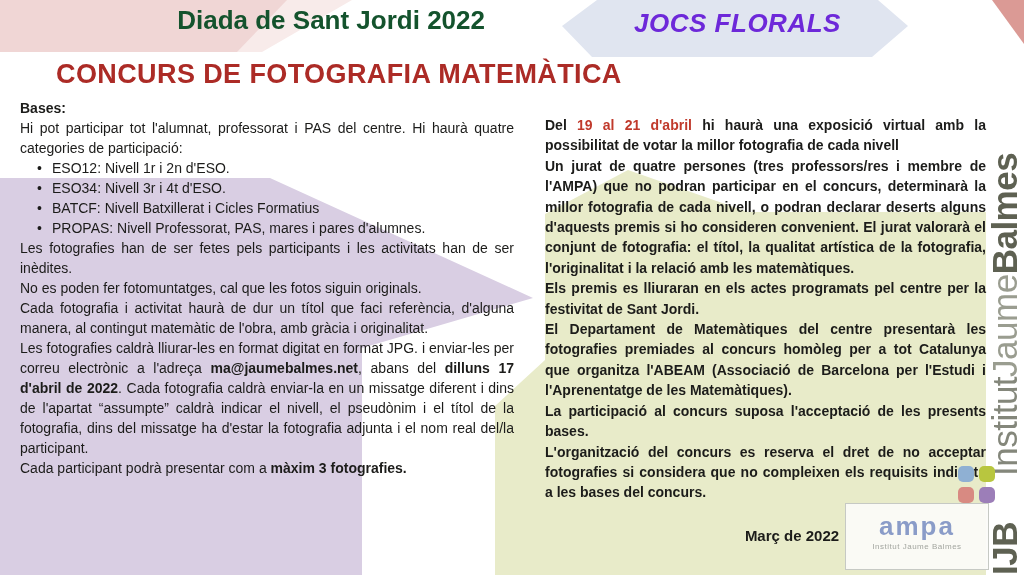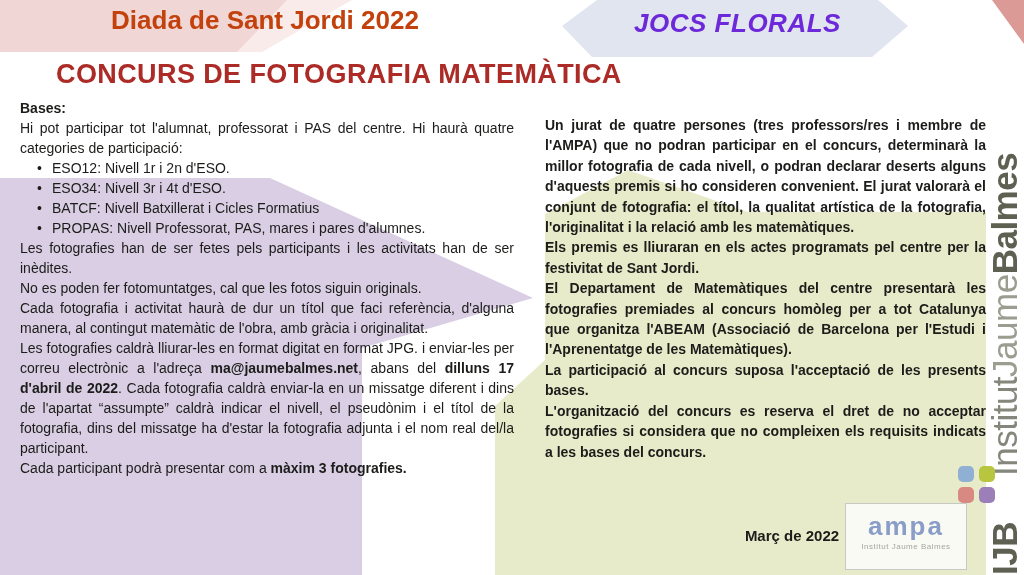--- a/index.html
+++ b/index.html
@@ -1,35 +1,35 @@
 <!DOCTYPE html>
 <html style="--title_red: #AC2B26; --accent_red: #C0392B; --banner_pink: #F0D6D5; --banner_pink_light: #F8EBEA; --banner_blue: #E0E5F0; --corner_salmon: #DB9A95; --shape_purple: #D9CEE3; --shape_green: #E8EBC9; --strip_dark: #5E6152; --strip_mid: #84877B; --strip_light: #9A9D90; --ampa_blue: #8A9CC8;"><head>
 <meta charset="utf-8">
 <style>
   html,body{margin:0;padding:0;background:#fff;}
   .poster{position:relative;width:1024px;height:575px;background:#fff;overflow:hidden;
           font-family:"Liberation Sans",sans-serif;color:#1c1c1a;}
   .bg{position:absolute;inset:0;z-index:0;}
   .layer{position:absolute;z-index:1;}
-  .banner-text-left{left:45px;top:5px;width:440px;text-align:center;
-      font-size:26px;font-weight:bold;color:#c2410c;}
+  .banner-text-left{left:45px;top:5px;width:440px;text-align:right;
+      font-size:26px;font-weight:bold;color:#14532d;}
   .banner-text-right{left:565px;top:8px;width:345px;text-align:center;
       font-size:26px;font-weight:bold;font-style:italic;color:#6d28d9;letter-spacing:.5px;}
   .main-title{left:56px;top:59px;width:968px;
       font-size:27px;font-weight:bold;color:var(--title_red);letter-spacing:.4px;}
   .col{position:absolute;z-index:1;font-size:14px;line-height:20px;text-align:justify;}
   .col p{margin:0;}
   .col-left{left:20px;top:98px;width:494px;}
   .col-right{left:545px;top:115px;width:441px;font-weight:bold;line-height:20.4px;}
   .bullet-item{padding-left:32px;position:relative;text-align:left;}
   .bullet-item::before{content:"•";position:absolute;left:17px;}
   .red{color:var(--accent_red);font-weight:bold;}
   .date-line{left:682px;top:527px;width:220px;text-align:center;
       font-size:15px;font-weight:bold;}
-  .ampa-box{left:845px;top:503px;width:122px;height:67px;box-sizing:border-box;
+  .ampa-box{left:845px;top:503px;width:144px;height:67px;box-sizing:border-box;
       background:rgba(251,251,249,.92);border:1px solid #c6c9c4;text-align:center;z-index:2;}
   .ampa-brand{margin-top:9px;font-size:26px;font-weight:bold;letter-spacing:2px;
       color:var(--ampa_blue);line-height:26px;}
   .ampa-caption{font-size:8px;color:#a3a6a0;letter-spacing:.5px;margin-top:3px;}
   .side-strip-text{position:absolute;z-index:1;left:986px;top:575px;width:575px;height:38px;
       line-height:38px;font-size:35px;letter-spacing:-.5px;white-space:nowrap;
       transform:rotate(-90deg);transform-origin:0 0;}
   .strip-bold{font-weight:bold;color:var(--strip_dark);}
   .strip-mid{color:var(--strip_mid);}
   .strip-light{color:var(--strip_light);}
@@ -63,20 +63,21 @@
       <div class="bullet-item">ESO34: Nivell 3r i 4t d'ESO.</div>
       <div class="bullet-item">BATCF: Nivell Batxillerat i Cicles Formatius</div>
       <div class="bullet-item">PROPAS: Nivell Professorat, PAS, mares i pares d'alumnes.</div>
       <p><span>Les fotografies han de ser fetes pels participants i les activitats han de ser inèdites.</span></p>
       <p><span>No es poden fer fotomuntatges, cal que les fotos siguin originals.</span></p>
       <p><span>Cada fotografia i activitat haurà de dur un títol que faci referència, d'alguna manera, al contingut matemàtic de l'obra, amb gràcia i originalitat.</span></p>
       <p><span>Les fotografies caldrà lliurar-les en format digitat en format JPG. i enviar-les per correu electrònic a l'adreça </span><b>ma@jaumebalmes.net</b><span>, abans del </span><b>dilluns 17 d'abril de 2022</b><span>. Cada fotografia caldrà enviar-la en un missatge diferent i dins de l'apartat “assumpte” caldrà indicar el nivell, el pseudònim i el títol de la fotografia, dins del missatge ha d'estar la fotografia adjunta i el nom real del/la participant.</span></p>
       <p><span>Cada participant podrà presentar com a </span><b>màxim 3 fotografies.</b></p>
     </div>
   <div class="col col-right" id="right-col">
+      <p><span>Del </span><span class="red">19 al 21 d'abril</span><span> hi haurà una exposició virtual amb la possibilitat de votar la millor fotografia de cada nivell</span></p>
       <p><span>Un jurat de quatre persones (tres professors/res i membre de l'AMPA) que no podran participar en el concurs, determinarà la millor fotografia de cada nivell, o podran declarar deserts alguns d'aquests premis si ho consideren convenient. El jurat valorarà el conjunt de fotografia: el títol, la qualitat artística de la fotografia, l'originalitat i la relació amb les matemàtiques.</span></p>
       <p><span>Els premis es lliuraran en els actes programats pel centre per la festivitat de Sant Jordi.</span></p>
       <p><span>El Departament de Matemàtiques del centre presentarà les fotografies premiades al concurs homòleg per a tot Catalunya que organitza l'ABEAM (Associació de Barcelona per l'Estudi i l'Aprenentatge de les Matemàtiques).</span></p>
       <p><span>La participació al concurs suposa l'acceptació de les presents bases.</span></p>
       <p><span>L'organització del concurs es reserva el dret de no acceptar fotografies si considera que no compleixen els requisits indicats a les bases del concurs.</span></p>
     </div>
 
   <div class="layer date-line">Març de 2022</div>
 
   <div class="layer ampa-box">

